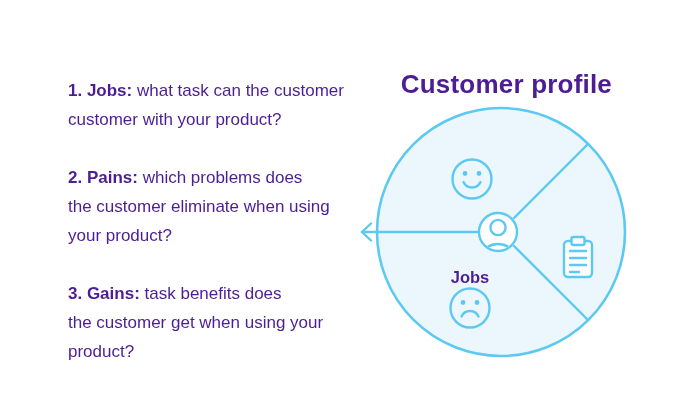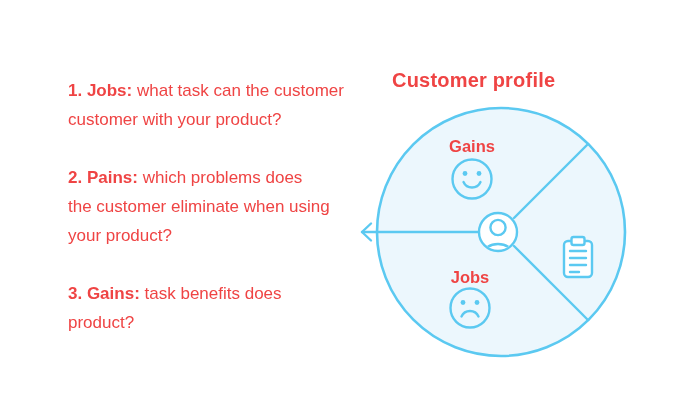--- a/index.html
+++ b/index.html
@@ -1,28 +1,28 @@
 <!DOCTYPE html>
 <html><head>
 <meta charset="utf-8">
 <style>
   html,body{margin:0;padding:0;background:#fff;}
   .canvas{
     position:relative;width:686px;height:415px;background:#ffffff;overflow:hidden;
-    font-family:"Liberation Sans", sans-serif;color:#ef4444;
+    font-family:"Liberation Sans", sans-serif;color:#4c1d95;
   }
   
   .left-text{position:absolute;left:68px;top:76px;width:300px;font-size:17px;line-height:29px;}
   .para{margin:0 0 29px 0;}
   .para b{font-weight:800;}
   .line{display:block;}
   
   .diagram-title{
-    position:absolute;left:392px;top:69px;width:220px;text-align:left;
-    font-size:20px;font-weight:800;letter-spacing:.2px;
+    position:absolute;left:392px;top:69px;width:220px;text-align:right;
+    font-size:26px;font-weight:800;letter-spacing:.2px;
   }
   .seg-label{position:absolute;font-weight:800;font-size:16.5px;text-align:center;line-height:22px;}
   .gains-label{left:412px;top:135px;width:120px;}
   .jobs-label{left:528px;top:194px;width:100px;}
   .pains-label{left:410px;top:266px;width:120px;}
   .diagram-svg{position:absolute;left:340px;top:95px;}
   .st{stroke:#5BC9F1;stroke-width:2.4;fill:none;stroke-linecap:round;stroke-linejoin:round;}
   .big{stroke-width:2.6;fill:#ECF7FD;}
   .fw{fill:#ffffff;}
   .dot{fill:#5BC9F1;stroke:none;}
@@ -37,20 +37,21 @@
       <span class="line"><b>1. Jobs:</b>&nbsp;<span>what task can the customer</span></span>
       <span class="line">customer with your product?</span>
     </p>
     <p class="para">
       <span class="line"><b>2. Pains:</b>&nbsp;<span>which problems does</span></span>
       <span class="line">the customer eliminate when using</span>
       <span class="line">your product?</span>
     </p>
     <p class="para">
       <span class="line"><b>3. Gains:</b>&nbsp;<span>task benefits does</span></span>
+      <span class="line">the customer get when using your</span>
       <span class="line">product?</span>
     </p>
   </div>
 
   <div class="diagram-title">Customer profile</div>
 
   <svg class="diagram-svg" width="346" height="300" viewBox="0 0 346 300">
 
     <circle class="st big" cx="161" cy="137" r="124"></circle>
 
@@ -90,16 +91,15 @@
       <clipPath id="userclip">
           <circle cx="158" cy="137" r="17.7"></circle>
         </clipPath>
       <g clip-path="url(#userclip)">
         <circle class="st" cx="158" cy="132.5" r="7.6"></circle>
         <path class="st" d="M 142 161 C 144 145, 172 145, 174 161"></path>
       </g>
     </g>
   </svg>
 
-  <div class="seg-label gains-label">Gains</div>
   <div class="seg-label pains-label">Jobs</div>
 
 </div>
 
 </body></html>

